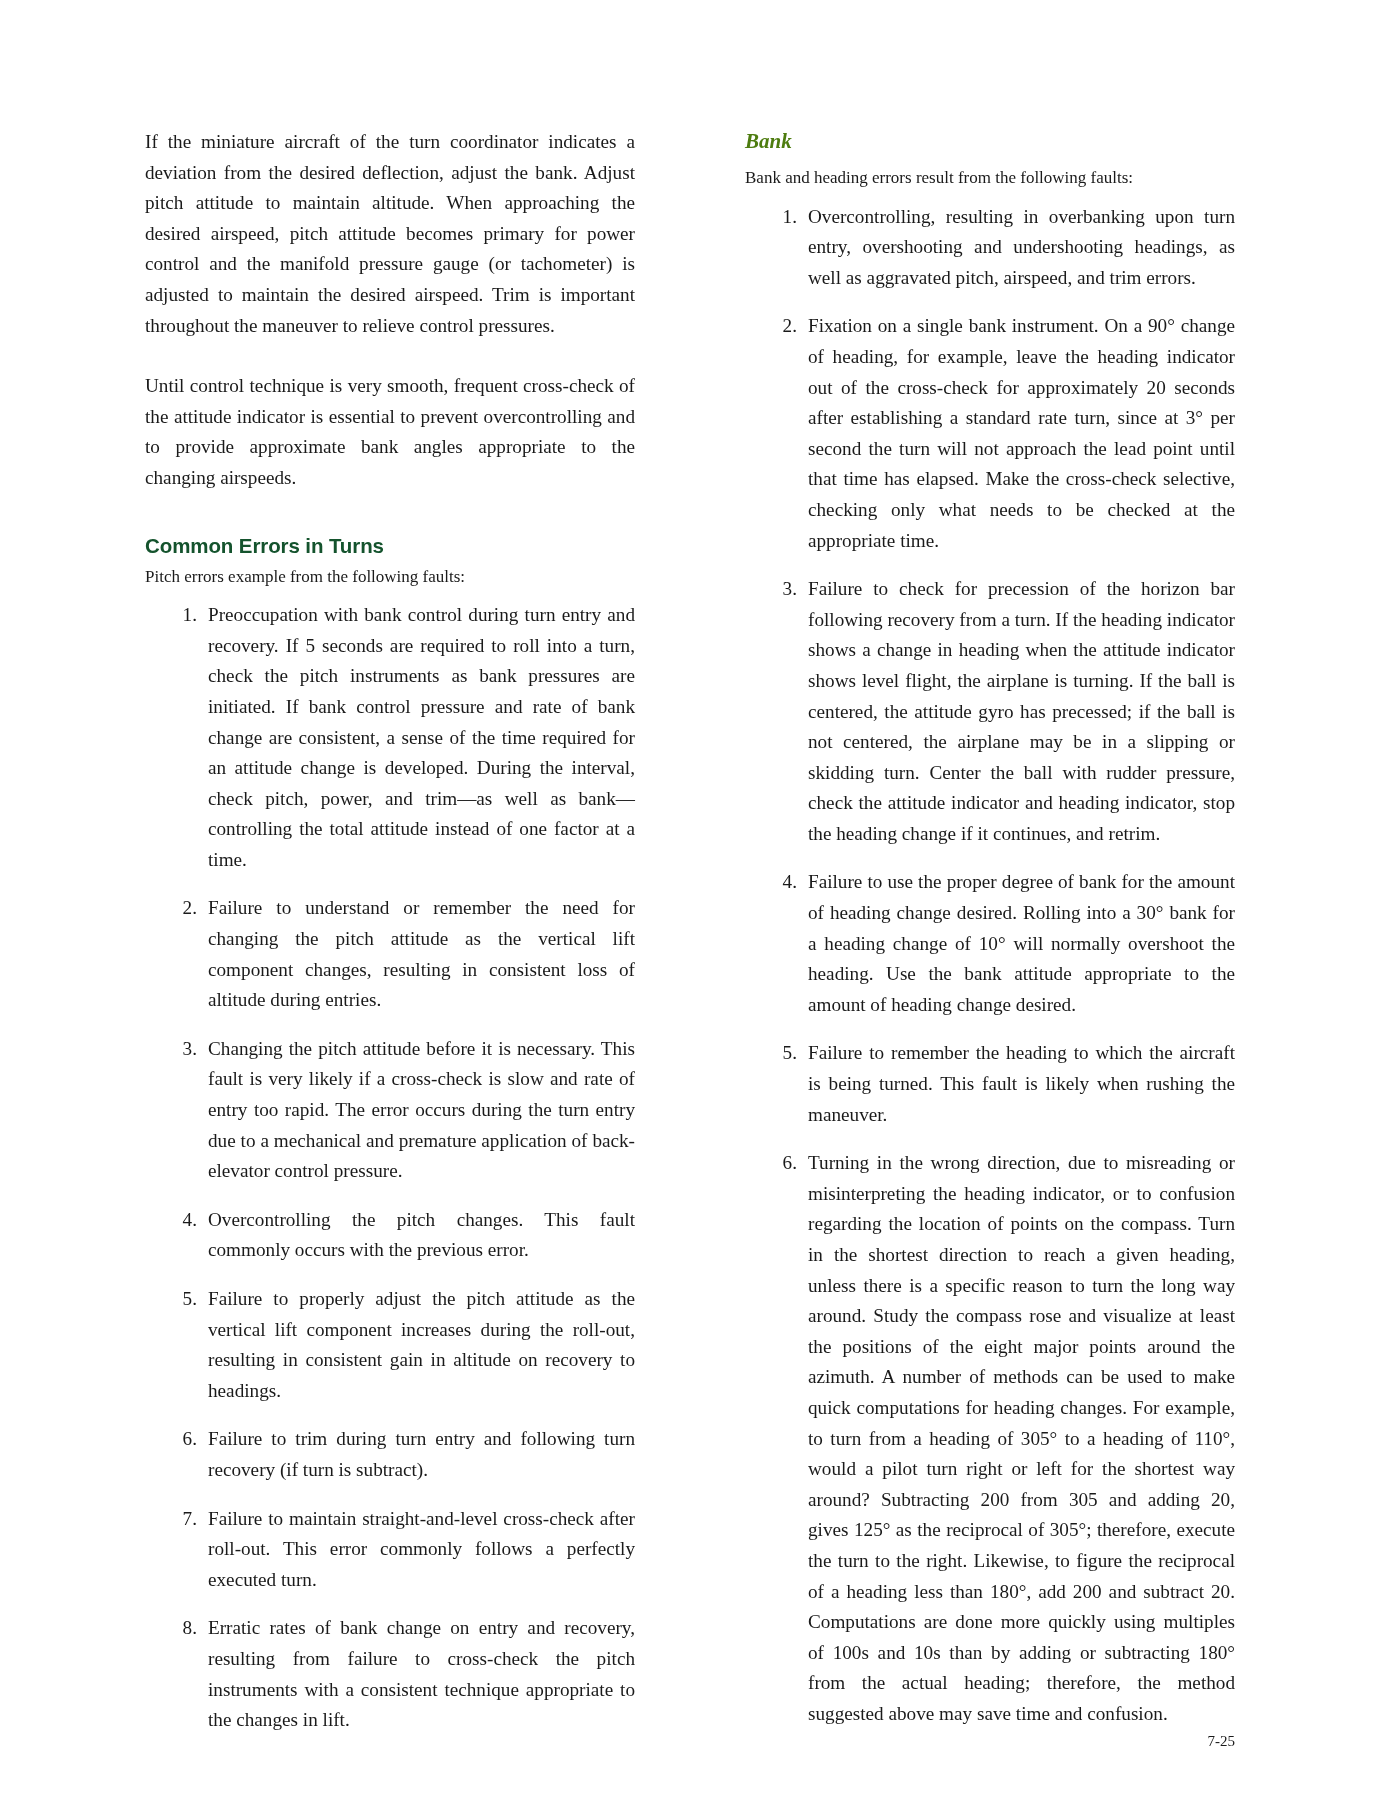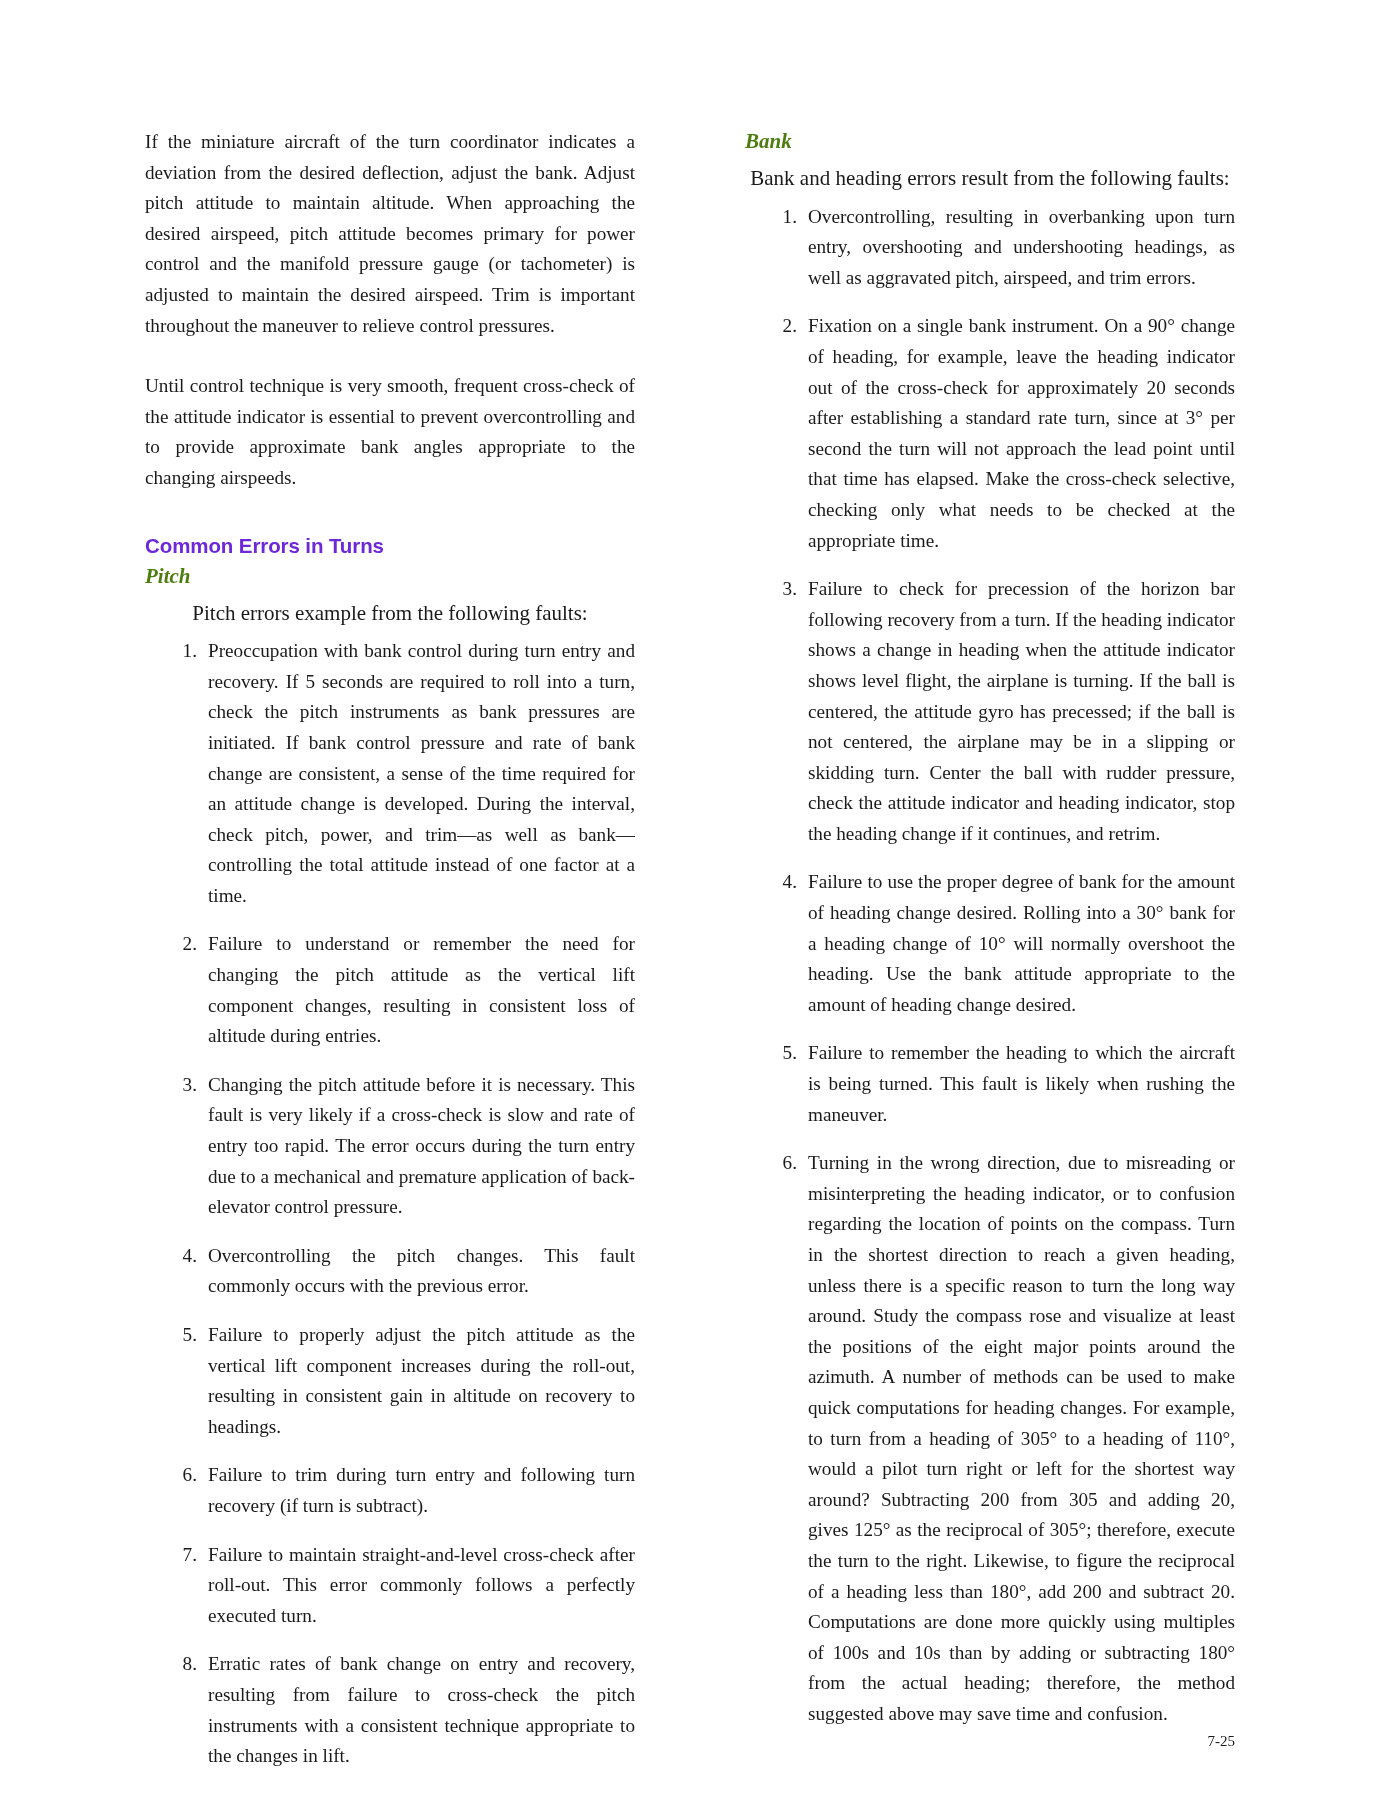--- a/index.html
+++ b/index.html
@@ -47,39 +47,39 @@
   }
   p.body + p.body { margin-top: 30px; }
 
   .h2 {
     font-family: "Liberation Sans", "DejaVu Sans", sans-serif;
     font-weight: bold;
     font-size: 20.5px;
     line-height: 28px;
     margin: 38px 0 2px 0;
     letter-spacing: -0.1px;
-    color: #6d28d9;
+    color: #14532d;
   }
   .h3 {
     font-family: "Liberation Serif", "DejaVu Serif", serif;
     font-weight: bold;
     font-style: italic;
     font-size: 21px;
     line-height: 28px;
     margin: 0 0 8px 0;
     color: #4d7c0f;
   }
   .h3.first {
     margin-top: 0;
   }
   .lead {
     margin: 0 0 6px 0;
-    font-size: 21px;
+    font-size: 17px;
     line-height: 30.6px;
-    text-align: center;
+    text-align: left;
   }
   ol.numlist {
     list-style: none;
     margin: 8px 0 0 0;
     padding: 0;
   }
   ol.numlist > li {
     position: relative;
     padding-left: 63px;
     margin-bottom: 18px;
@@ -114,21 +114,20 @@
 <div class="page">
 
   <div class="columns">
 
     <div class="col left">
 
       <p class="body">If the miniature aircraft of the turn coordinator indicates a deviation from the desired deflection, adjust the bank. Adjust pitch attitude to maintain altitude. When approaching the desired airspeed, pitch attitude becomes primary for power control and the manifold pressure gauge (or tachometer) is adjusted to maintain the desired airspeed. Trim is important throughout the maneuver to relieve control pressures.</p>
       <p class="body">Until control technique is very smooth, frequent cross-check of the attitude indicator is essential to prevent overcontrolling and to provide approximate bank angles appropriate to the changing airspeeds.</p>
 
       <div class="h2">Common Errors in Turns</div>
-      <div class="h3">Pitch</div>
       <p class="lead">Pitch errors example from the following faults:</p>
 
       <ol class="numlist">
         <li><span class="num">1.</span><span>Preoccupation with bank control during turn entry and recovery. If 5 seconds are required to roll into a turn, check the pitch instruments as bank pressures are initiated. If bank control pressure and rate of bank change are consistent, a sense of the time required for an attitude change is developed. During the interval, check pitch, power, and trim—as well as bank—controlling the total attitude instead of one factor at a time.</span></li>
         <li><span class="num">2.</span><span>Failure to understand or remember the need for changing the pitch attitude as the vertical lift component changes, resulting in consistent loss of altitude during entries.</span></li>
         <li><span class="num">3.</span><span>Changing the pitch attitude before it is necessary. This fault is very likely if a cross-check is slow and rate of entry too rapid. The error occurs during the turn entry due to a mechanical and premature application of back-elevator control pressure.</span></li>
         <li><span class="num">4.</span><span>Overcontrolling the pitch changes. This fault commonly occurs with the previous error.</span></li>
         <li><span class="num">5.</span><span>Failure to properly adjust the pitch attitude as the vertical lift component increases during the roll-out, resulting in consistent gain in altitude on recovery to headings.</span></li>
         <li><span class="num">6.</span><span>Failure to trim during turn entry and following turn recovery (if turn is subtract).</span></li>
         <li><span class="num">7.</span><span>Failure to maintain straight-and-level cross-check after roll-out. This error commonly follows a perfectly executed turn.</span></li>

